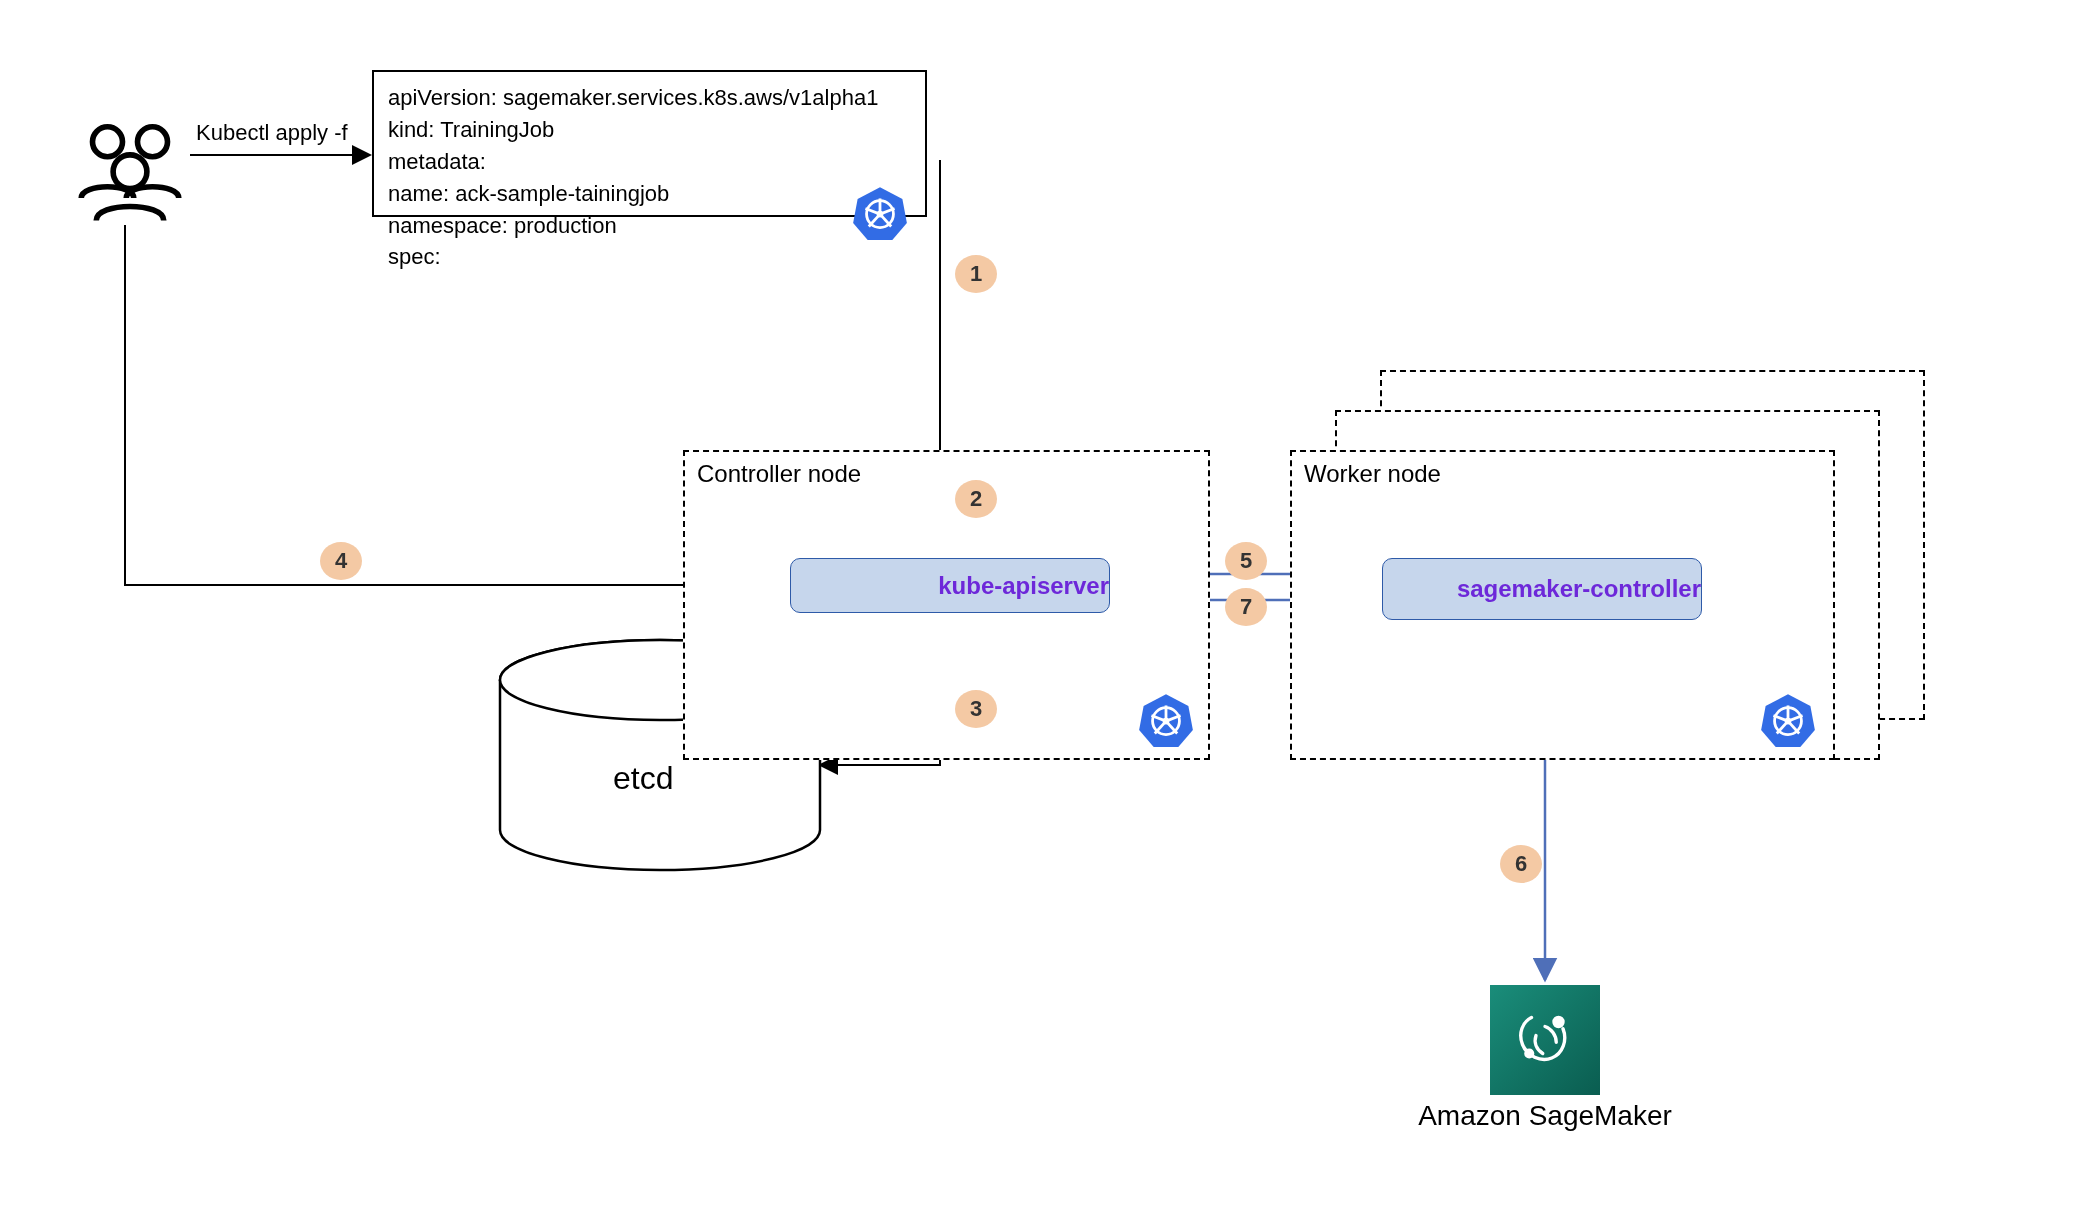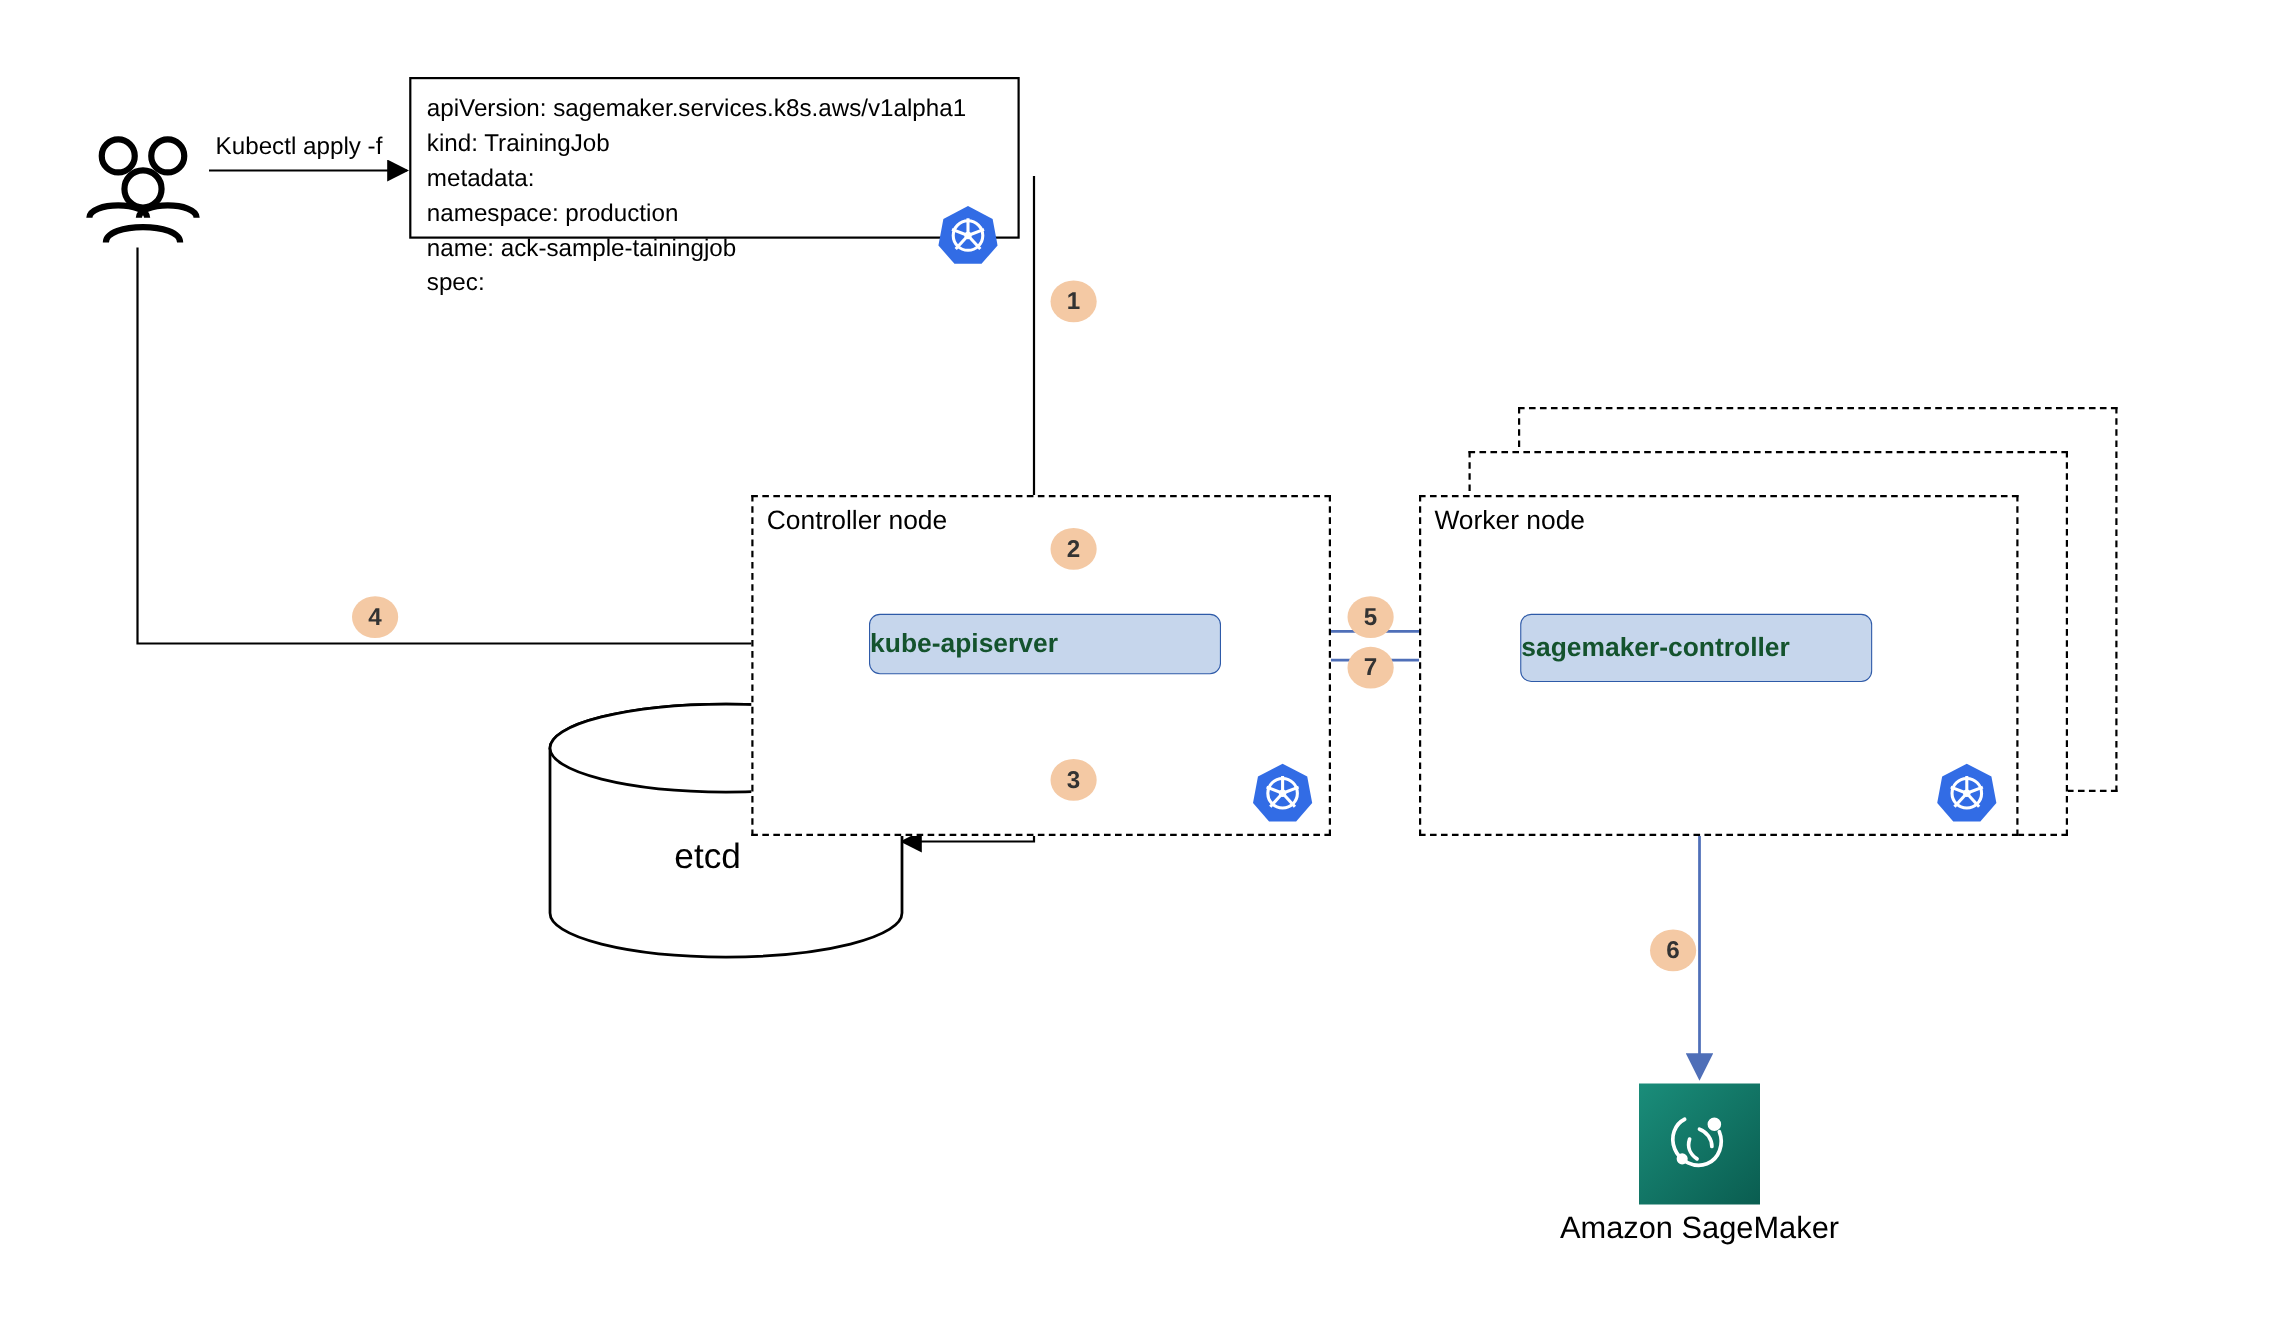--- a/index.html
+++ b/index.html
@@ -42,25 +42,25 @@
   }
 
   
   .comp {
     position: absolute;
     border: 1.5px solid #2e5aa8;
     border-radius: 10px;
     background: #c6d6ec;
     text-align: center;
     font-weight: 700;
-    color: #14532d;
+    color: #6d28d9;
     font-size: 24px;
     display: flex;
     align-items: center;
-    justify-content: flex-start;
+    justify-content: flex-end;
     box-sizing: border-box;
   }
 
   
   .badge {
     position: absolute;
     width: 42px; height: 38px;
     border-radius: 50%;
     background: #f4c9a4;
     display: flex; align-items: center; justify-content: center;
@@ -144,22 +144,22 @@
       <path d="M14 60c0-10 36-10 36 0"></path>
     </g>
   </svg>
 
   <div class="label" style="left:196px; top:120px; font-size:22px;">Kubectl apply -f</div>
 
   <div class="yaml-box" style="left:372px; top:70px; width:555px; height:147px;">
     <div class="row">apiVersion: sagemaker.services.k8s.aws/v1alpha1</div>
     <div class="row">kind: TrainingJob</div>
     <div class="row">metadata:</div>
+    <div class="row">name: ack-sample-tainingjob</div>
     <div class="row">namespace: production</div>
-    <div class="row">name: ack-sample-tainingjob</div>
     <div class="row">spec:</div>
   </div>
 
   <div class="k8s" style="left:852px; top:185px;">
     <svg viewBox="0 0 100 100">
       <polygon points="50,4 90,25 98,68 72,98 28,98 2,68 10,25" fill="#326ce5"></polygon>
       <circle cx="50" cy="52" r="24" fill="none" stroke="#fff" stroke-width="5"></circle>
       <g stroke="#fff" stroke-width="5">
         <line x1="50" y1="52" x2="50" y2="24"></line>
         <line x1="50" y1="52" x2="76" y2="42"></line>

